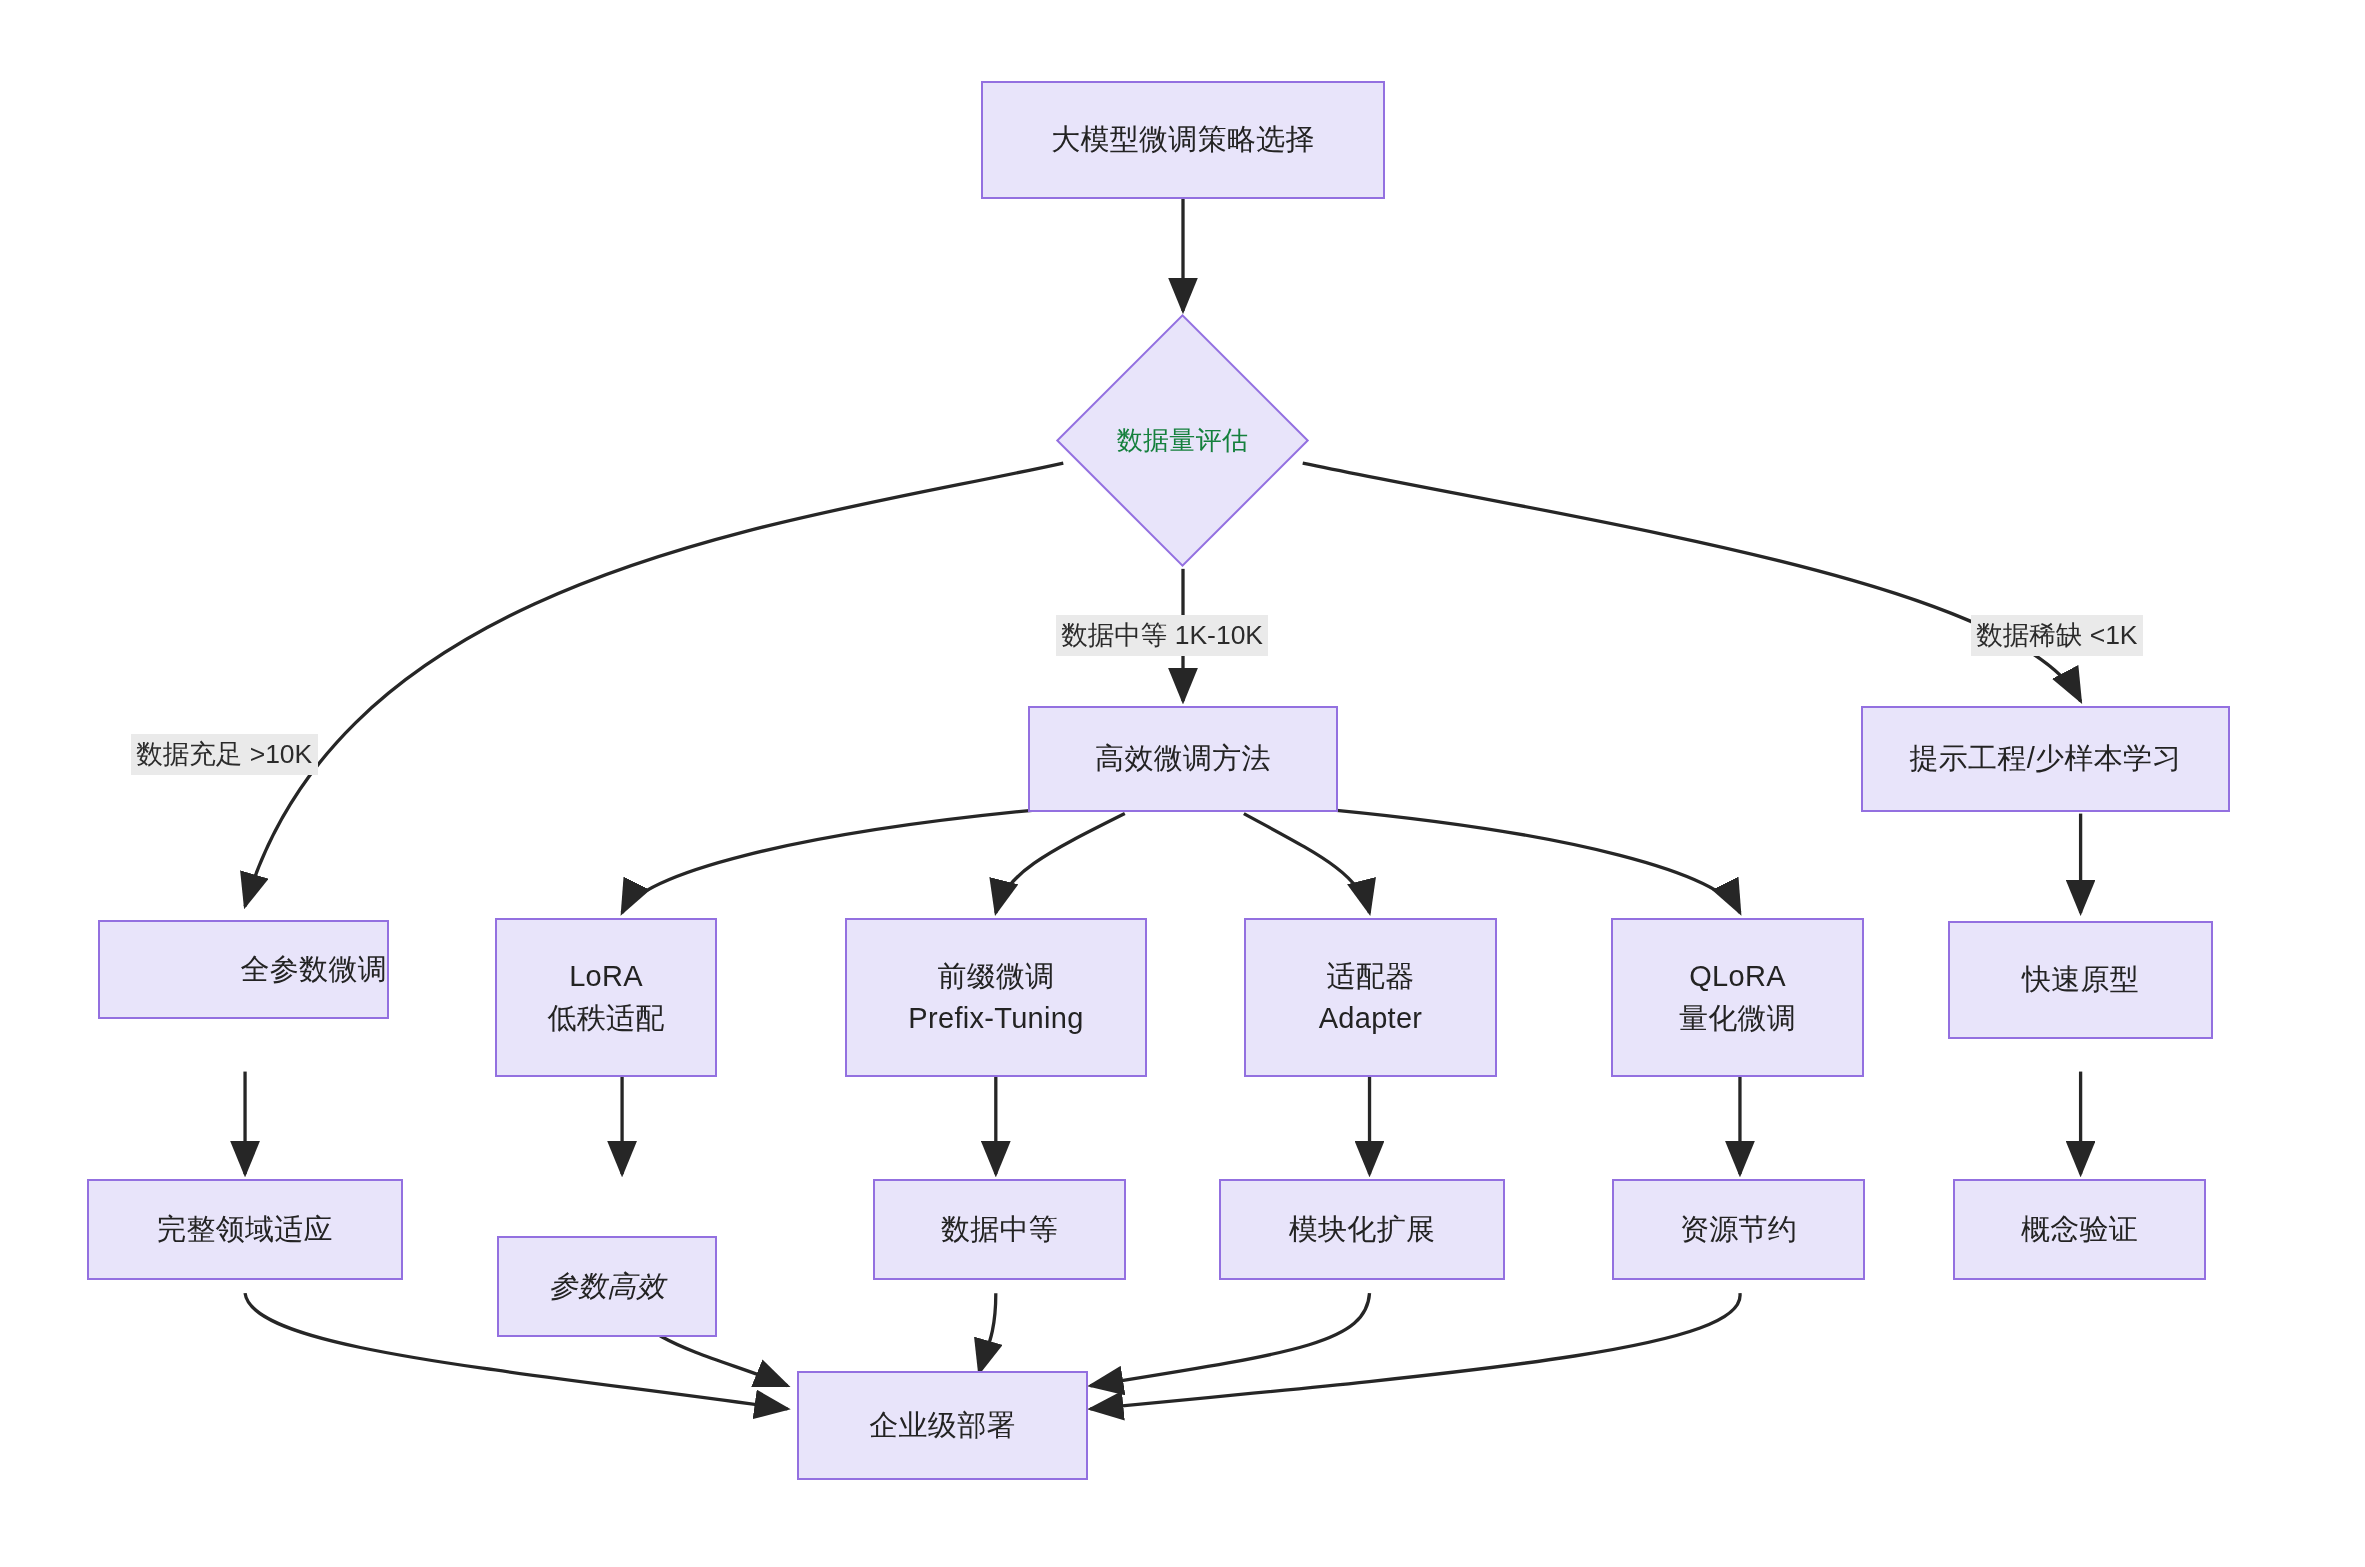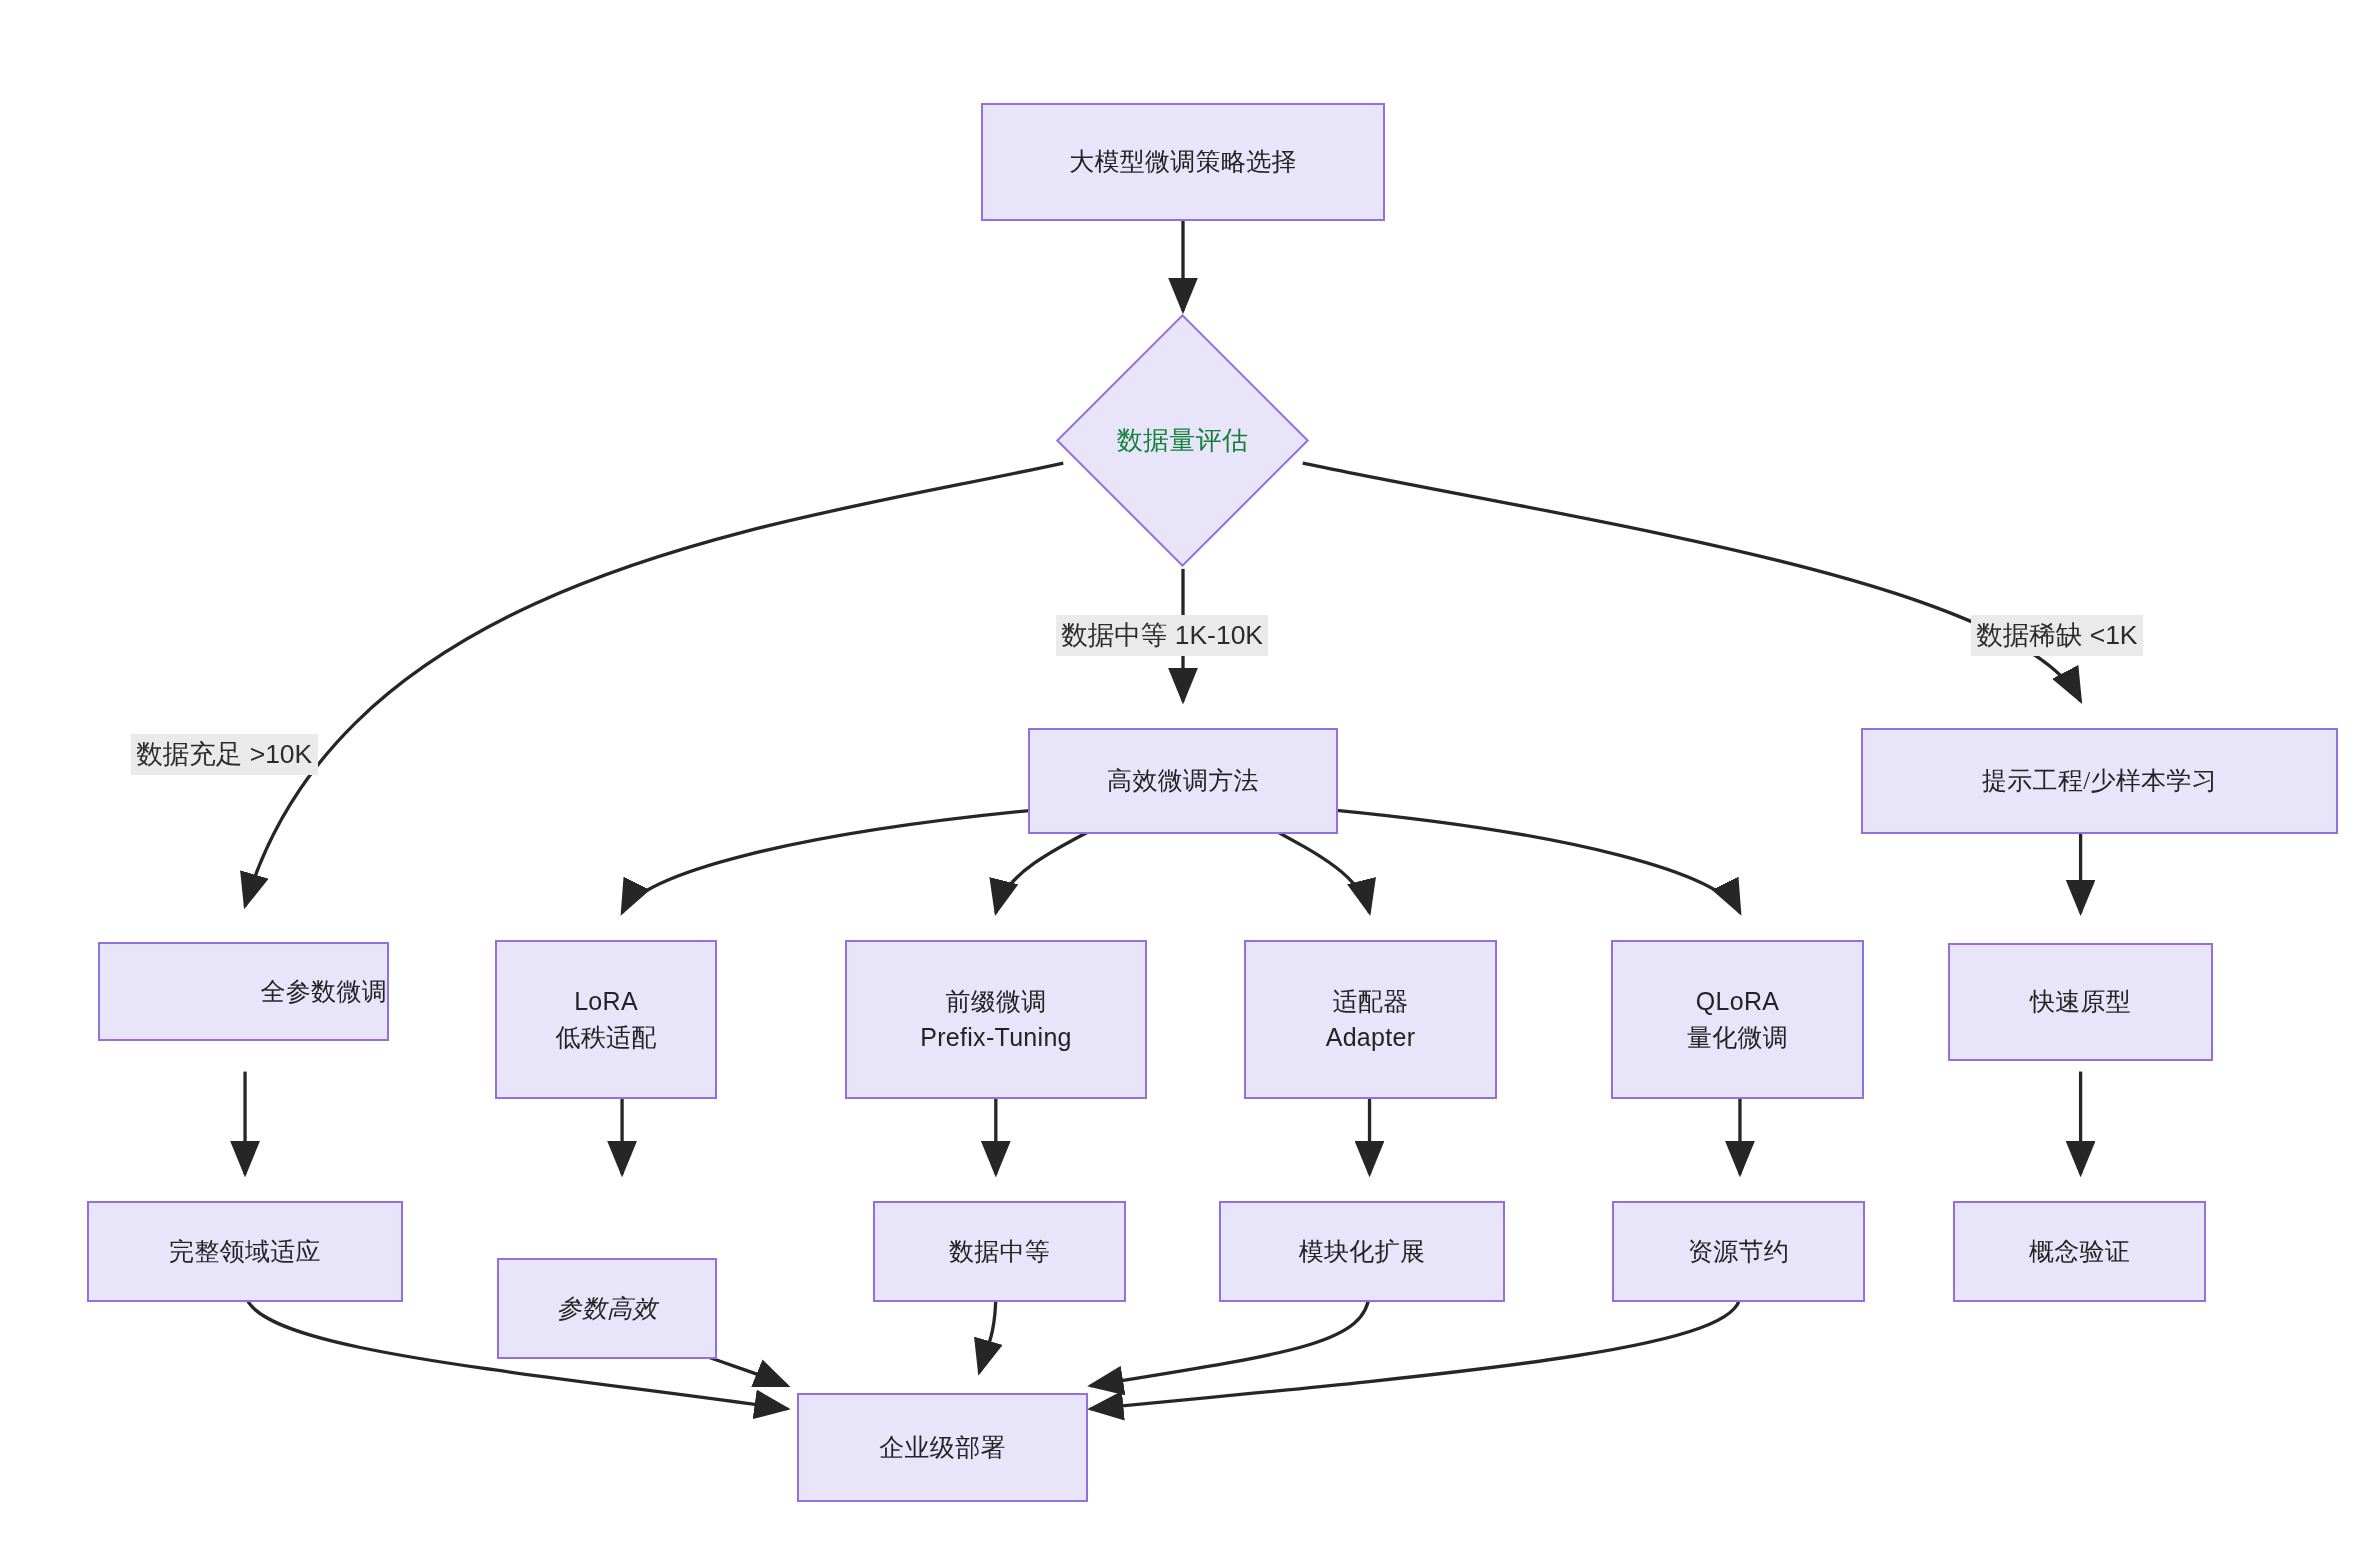--- a/index.html
+++ b/index.html
@@ -28,26 +28,25 @@
   .node {
     position: absolute;
     box-sizing: border-box;
     background: #e8e4fa;
     border: 2.6px solid #9370e0;
     display: flex;
     flex-direction: column;
     align-items: center;
     justify-content: center;
     color: #232323;
-    font-size: 25px;
+    font-size: 29px;
     line-height: 1.42;
     text-align: center;
     letter-spacing: 0.3px;
     white-space: nowrap;
-    margin-top: 22px;
   }
   .node .line2 {
     display: block;
   }
   .diamond {
     position: absolute;
     box-sizing: border-box;
     background: #e8e4fa;
     border: 2.6px solid #9370e0;
     transform: rotate(45deg);
@@ -135,21 +134,21 @@
     <span>数据中等 1K-10K</span>
   </div>
   <div class="edge-label" style="left:1971px; top:615px;">
     <span>数据稀缺 &lt;1K</span>
   </div>
 
   <div class="node" style="left:1028px; top:706px; width:310px; height:106px;text-align:right;">
     <span>高效微调方法</span>
   </div>
 
-  <div class="node" style="left:1861px; top:706px; width:477px; height:106px;font-family:Liberation Serif, serif;">
+  <div class="node" style="left:1861px; top:706px; width:369px; height:106px;">
     <span>提示工程/少样本学习</span>
   </div>
 
   <div class="node" style="left:98px; top:920px; width:291px; height:99px;align-items:flex-end;">
     <span>全参数微调</span>
   </div>
 
   <div class="node" style="left:495px; top:918px; width:222px; height:159px;">
     <span>LoRA</span>
     <span class="line2">低秩适配</span>

